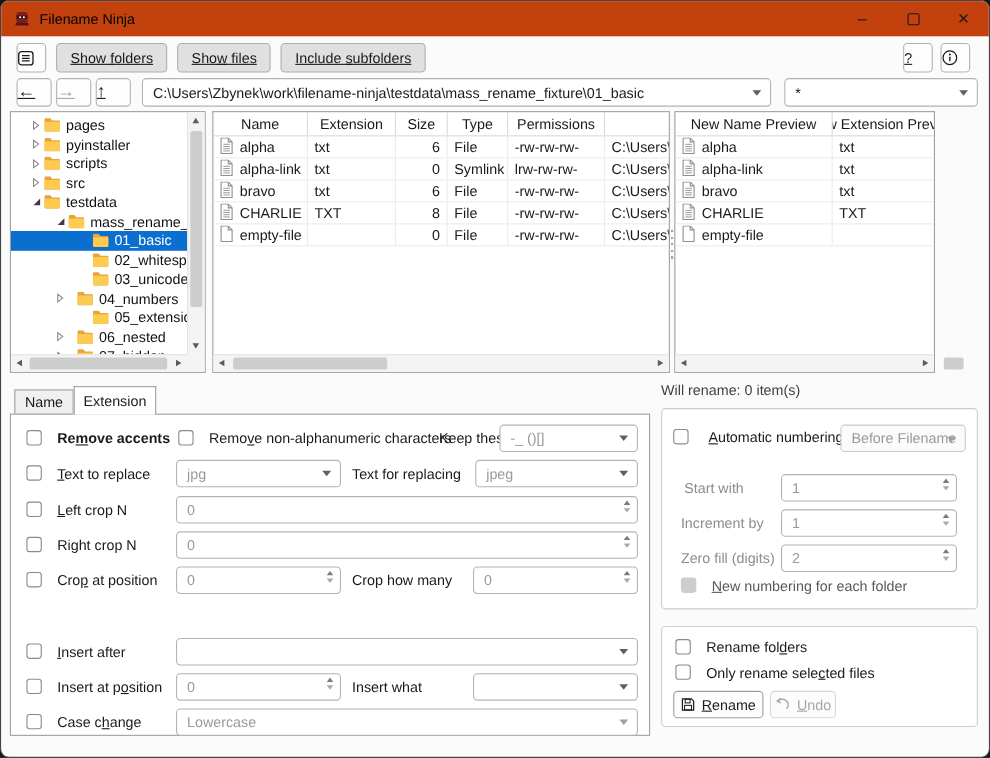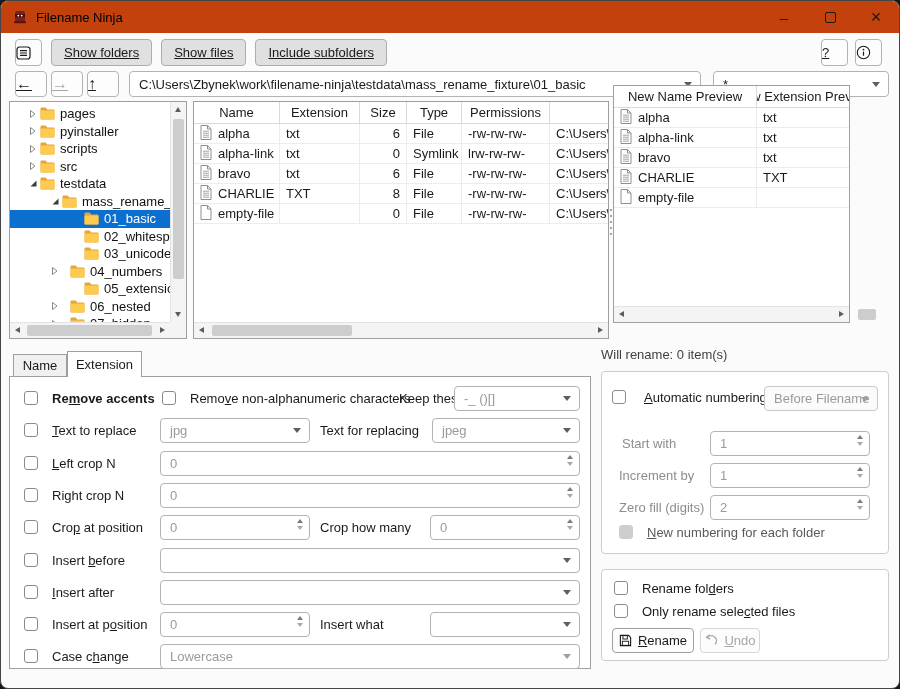--- a/index.html
+++ b/index.html
@@ -425,21 +425,21 @@
       <span class="sb-arr a-lf"></span>
       <div class="thumbh" style="left:18px;width:140px;"></div>
       <span class="sb-arr a-rt"></span>
     </div>
   </div>
 
   <div class="abs" style="left:608px;top:100px;width:4px;height:238px;">
     <div class="split-dots" style="left:1px;top:108px;height:30px;"></div>
   </div>
 
-  <div class="panel" style="left:612px;top:84px;width:237px;height:238px;">
+  <div class="panel" style="left:612px;top:100px;width:237px;height:238px;">
     <div class="thead">
       <div class="th" style="width:143px;">New Name Preview</div>
       <div class="th" style="flex:1;">New Extension Preview</div>
     </div>
     <div class="tr">
       <div class="td" style="width:143px;">
           <span class="ficon"><svg width="12" height="15" viewBox="0 0 12 15">
               <path d="M1 0.5 h6.5 L11 4 v10.5 H1 z" fill="#fff" stroke="#8f8f8f"></path>
               <path d="M7.5 0.5 V4 H11" fill="none" stroke="#8f8f8f"></path>
               <path d="M3 6.2 h6 M3 8.2 h6 M3 10.2 h6 M3 12.2 h6" stroke="#9a9a9a" stroke-width="0.9"></path>
@@ -570,28 +570,20 @@
       <span class="lbl abs" style="left:310px;">Crop how many</span>
       <div class="spin abs" style="left:420px;width:150px;">
           <span>0</span>
           <span class="spinbtns">
             <i class="su"></i>
             <i class="sd"></i>
           </span>
         </div>
     </div>
 
-    <div class="frow" style="top:170px;left:0;right:0;">
-      <span class="cb abs" style="left:14px;"></span>
-      <span class="lbl abs" style="left:42px;">Insert <u>b</u>efore</span>
-      <div class="combo abs" style="left:150px;width:420px;">
-          <span></span>
-          <span class="carr"></span>
-        </div>
-    </div>
 
     <div class="frow" style="top:202px;left:0;right:0;">
       <span class="cb abs" style="left:14px;"></span>
       <span class="lbl abs" style="left:42px;"><u>I</u>nsert after</span>
       <div class="combo abs" style="left:150px;width:420px;">
           <span></span>
           <span class="carr"></span>
         </div>
     </div>
 

